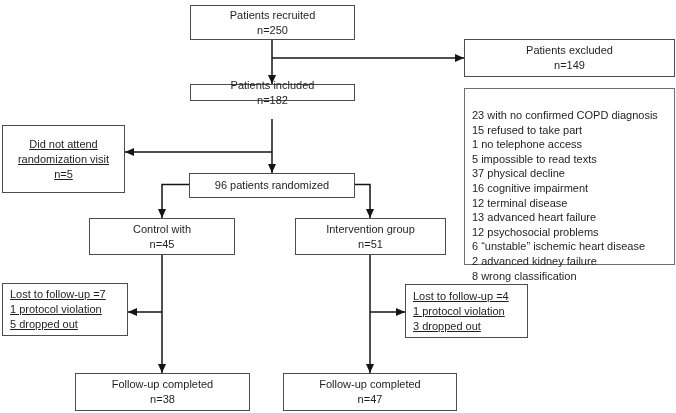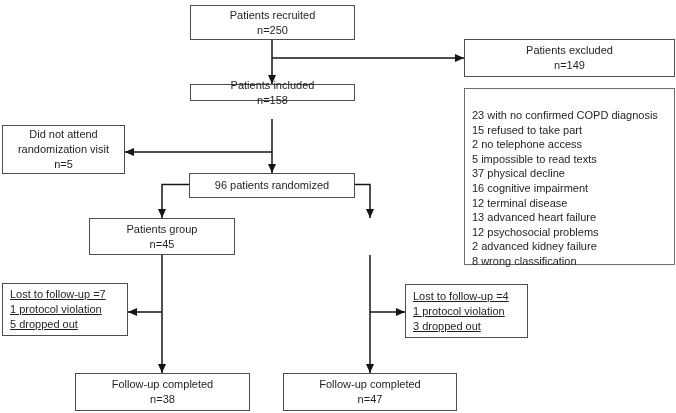--- a/index.html
+++ b/index.html
@@ -77,51 +77,56 @@
   </div>
 
   <div class="box center" style="left:464px; top:39px; width:211px; height:38px;">
     <div class="ln">Patients excluded</div>
     <div class="ln">n=149</div>
   </div>
 
   <div class="box list" style="left:464px; top:88px; width:211px; height:177px;">
     <div class="ln">23 with no confirmed COPD diagnosis</div>
     <div class="ln">15 refused to take part</div>
-    <div class="ln">2 no telephone access</div>
+    <div class="ln">1 no telephone access</div>
     <div class="ln">5 impossible to read texts</div>
     <div class="ln">37 physical decline</div>
     <div class="ln">16 cognitive impairment</div>
     <div class="ln">12 terminal disease</div>
     <div class="ln">13 advanced heart failure</div>
     <div class="ln">12 psychosocial problems</div>
+    <div class="ln">6 “unstable” ischemic heart disease</div>
     <div class="ln">2 advanced kidney failure</div>
     <div class="ln">8 wrong classification</div>
   </div>
 
   <div class="box center" style="left:190px; top:84px; width:165px; height:17px;">
     <div class="ln">Patients included</div>
-    <div class="ln">n=158</div>
+    <div class="ln">n=182</div>
   </div>
 
-  <div class="box center" style="left:2px; top:125px; width:123px; height:49px;">
+  <div class="box center" style="left:2px; top:125px; width:123px; height:68px;text-decoration:underline;">
     <div class="ln">Did not attend</div>
     <div class="ln">randomization visit</div>
     <div class="ln">n=5</div>
   </div>
 
   <div class="box center" style="left:189px; top:173px; width:166px; height:25px;">
     <div class="ln">96 patients randomized</div>
   </div>
 
   <div class="box center" style="left:89px; top:218px; width:146px; height:37px;">
-    <div class="ln">Patients group</div>
+    <div class="ln">Control with</div>
     <div class="ln">n=45</div>
   </div>
 
+  <div class="box center" style="left:295px; top:218px; width:151px; height:37px;">
+    <div class="ln">Intervention group</div>
+    <div class="ln">n=51</div>
+  </div>
 
   <div class="box leftalign" style="left:2px; top:283px; width:126px; height:53px;">
     <div class="ln">Lost to follow-up =7</div>
     <div class="ln">1 protocol violation</div>
     <div class="ln">5 dropped out</div>
   </div>
 
   <div class="box leftalign" style="left:405px; top:284px; width:123px; height:54px;">
     <div class="ln">Lost to follow-up =4</div>
     <div class="ln">1 protocol violation</div>

